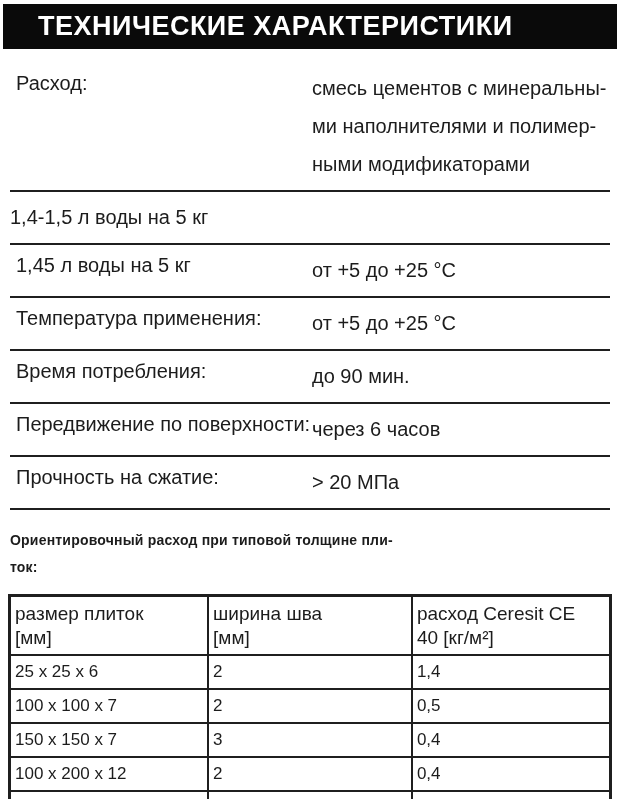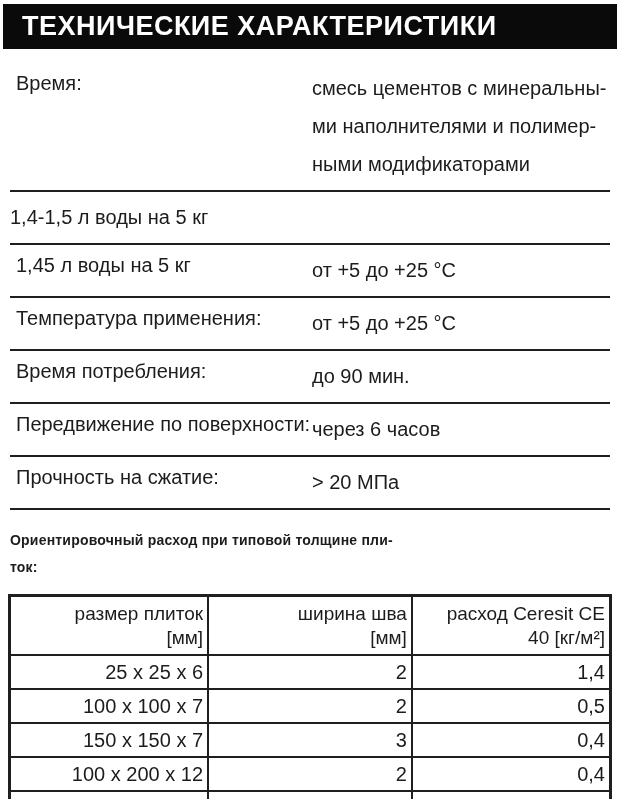--- a/index.html
+++ b/index.html
@@ -21,21 +21,21 @@
   .title-bar {
     margin: 4px 3px 0 3px;
     background: #0a0a0a;
     height: 45px;
     display: flex;
     align-items: center;
     padding-left: 19px;
     box-sizing: border-box;
   }
   .title-bar h1 {
-    margin: 0;
+    margin: 16px;
     color: #ffffff;
     font-size: 27px;
     font-weight: bold;
     letter-spacing: 0.5px;
     white-space: nowrap;
   }
   
   .spec-list {
     margin: 14px 10px 0 10px;
   }
@@ -71,54 +71,54 @@
   
   .consumption-table {
     margin: 0 8px;
     width: 604px;
     border-collapse: collapse;
     table-layout: fixed;
   }
   .consumption-table th,
   .consumption-table td {
     border: 2px solid #1f1f1f;
-    text-align: right;
+    text-align: left;
     vertical-align: middle;
     font-weight: normal;
     color: #1c1c1c;
   }
   .consumption-table th {
     height: 53px;
     font-size: 19px;
     line-height: 24px;
     white-space: pre-line;
     padding: 2px 4px;
   }
   .consumption-table td {
     height: 32px;
-    font-size: 20px;
+    font-size: 17px;
     padding: 0 4px;
   }
   .consumption-table { border: 3px solid #1f1f1f; }
   .col-size  { width: 33%; }
   .col-seam  { width: 34%; margin-top: 17px; }
   .col-usage { width: 33%; }
 </style>
 </head>
 <body>
 
 <div class="page">
 
   <div class="title-bar">
     <h1>ТЕХНИЧЕСКИЕ ХАРАКТЕРИСТИКИ</h1>
   </div>
 
   <div class="spec-list">
     <div class="spec-row">
-      <div class="spec-label">Время:</div>
+      <div class="spec-label">Расход:</div>
       <div class="spec-value">смесь цементов с минеральны-
 ми наполнителями и полимер-
 ными модификаторами</div>
     </div>
     <div class="spec-row">
       <div class="spec-value">1,4-1,5 л воды на 5 кг</div>
     </div>
     <div class="spec-row">
       <div class="spec-label">1,45 л воды на 5 кг</div>
       <div class="spec-value">от +5 до +25 °C</div>

